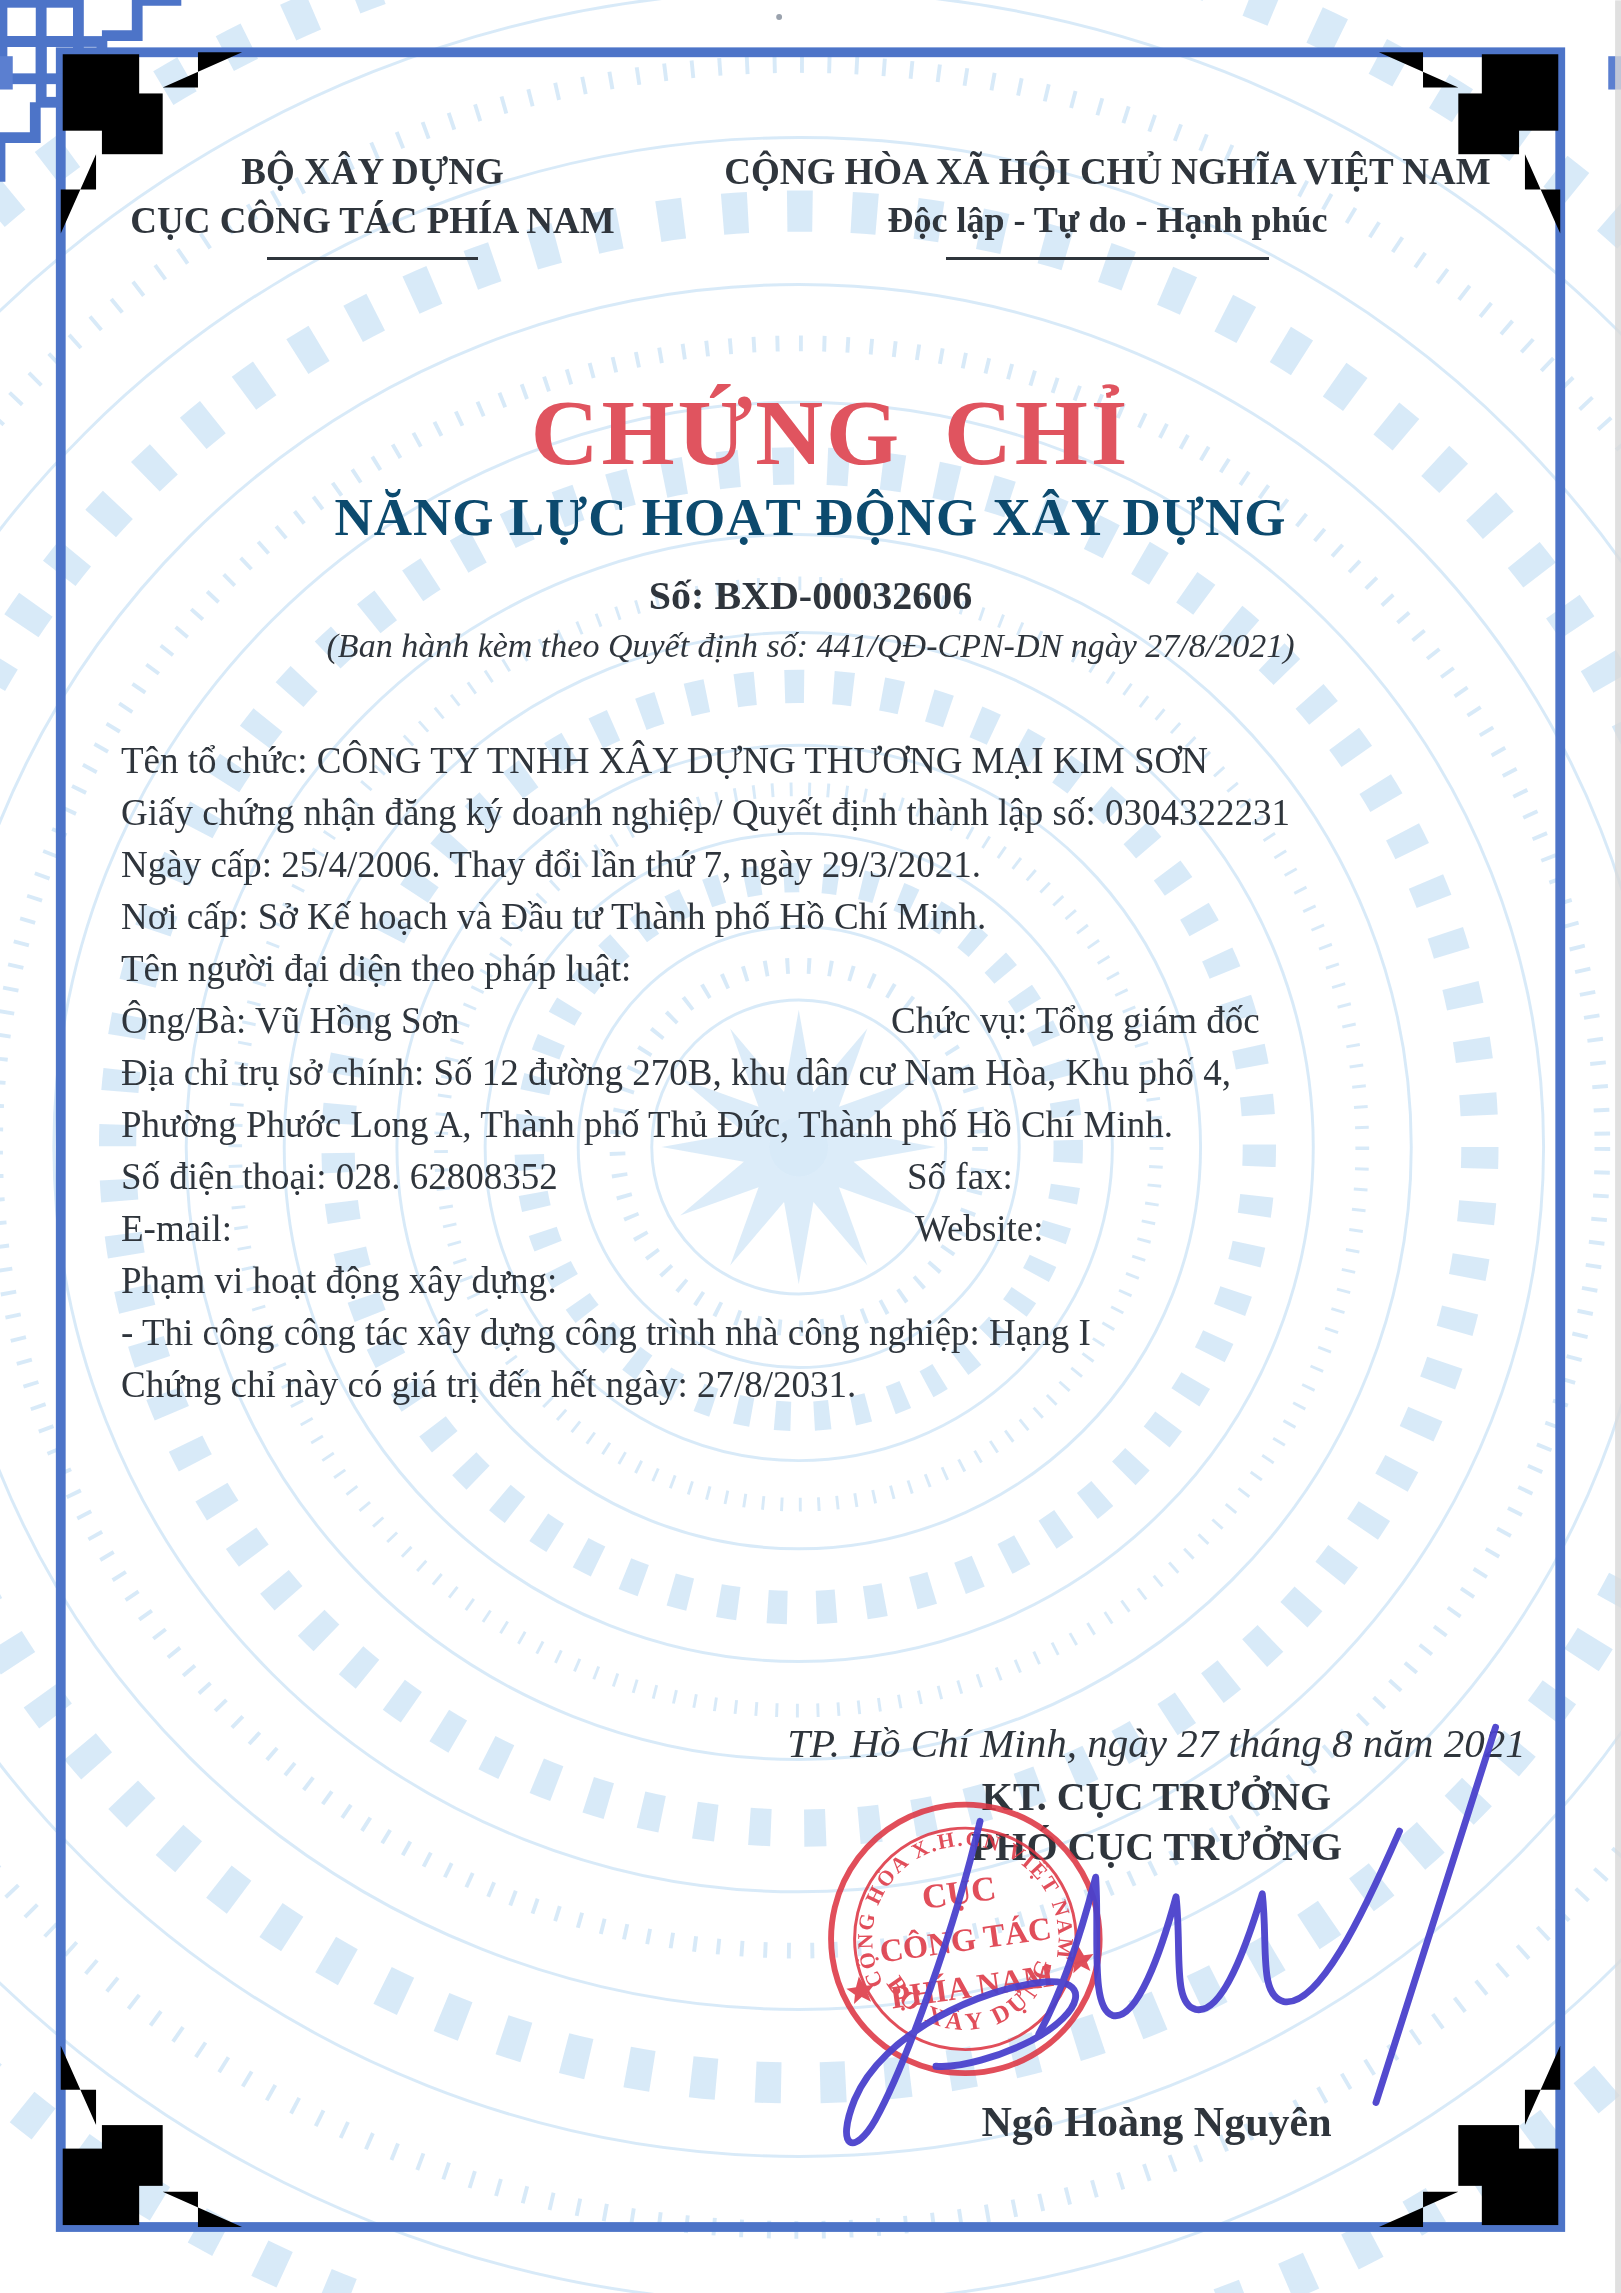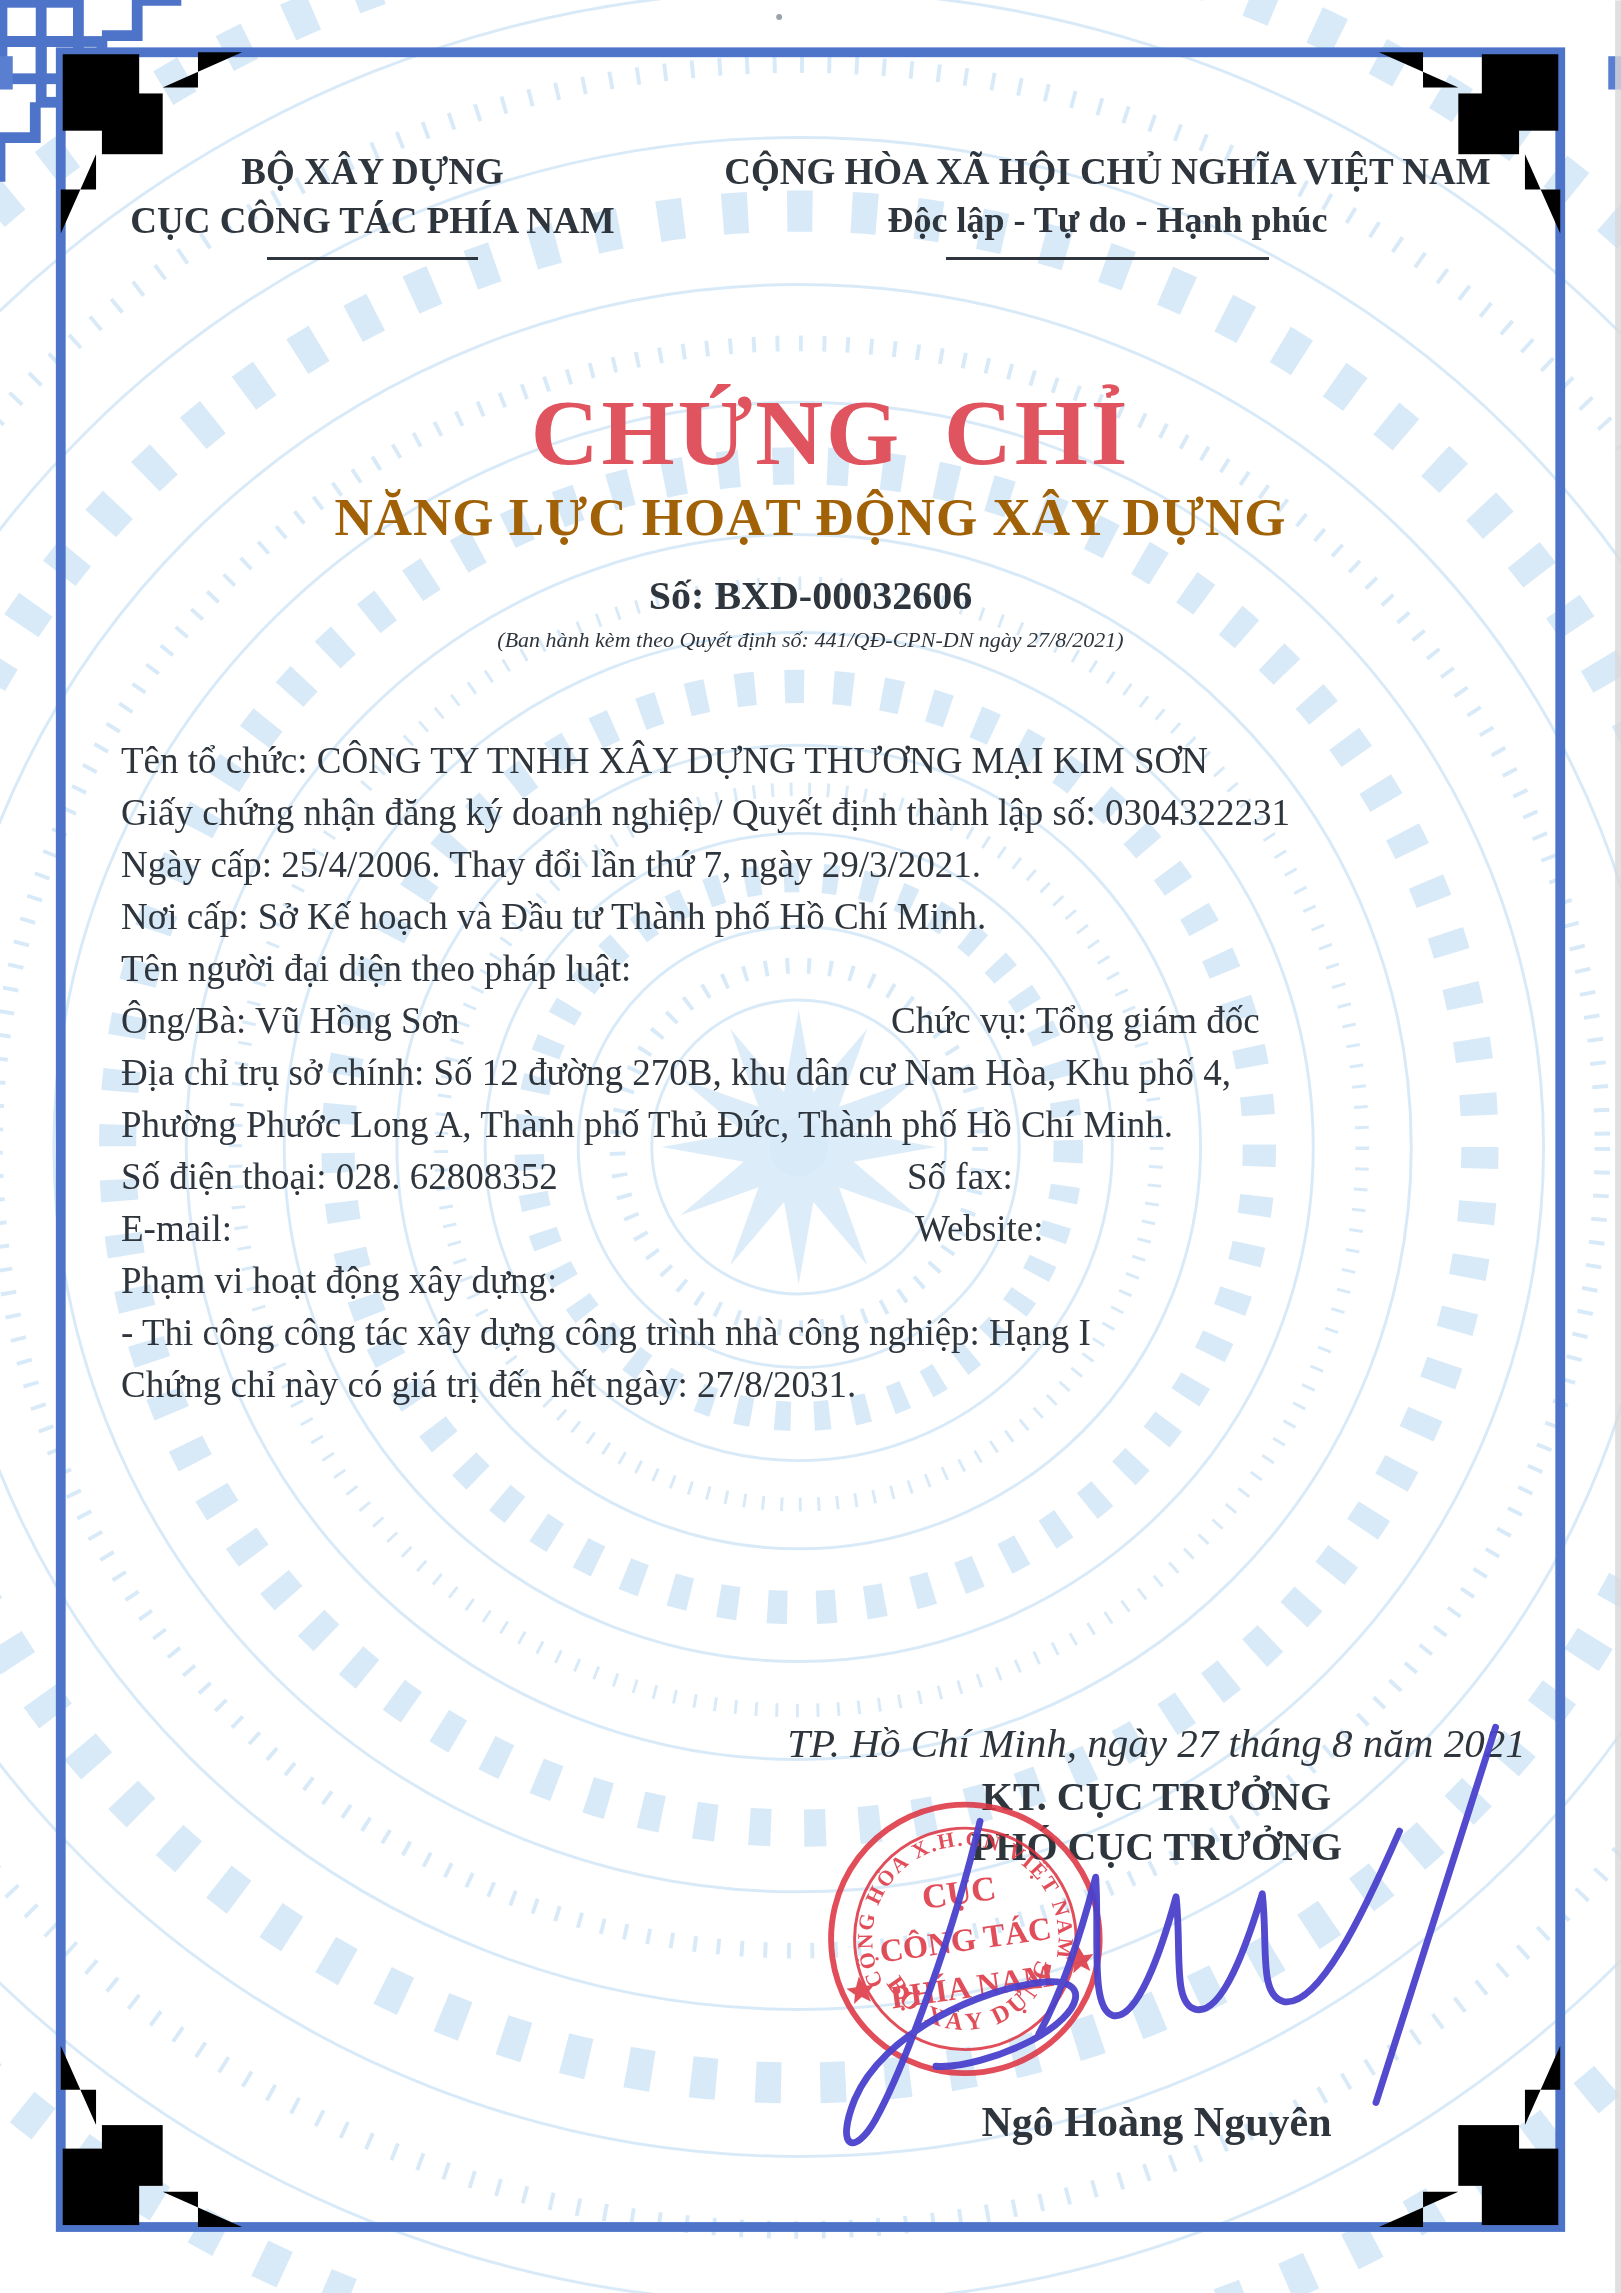--- a/index.html
+++ b/index.html
@@ -21,21 +21,21 @@
   .rule{height:2.9px;background:#2f353c;margin:11.8px auto 0;}
   .rule-left{width:211px;}
   .rule-right{width:323px;}
 
   
   .title-main{left:0;top:378px;width:1621px;text-align:center;
     font-size:94px;font-weight:bold;letter-spacing:2.9px;word-spacing:15.7px;margin-left:20px;}
   .title-sub{left:0;top:487px;width:1621px;text-align:center;
     font-size:53px;font-weight:bold;letter-spacing:1px;}
   .cert-number{left:0;top:572px;width:1621px;text-align:center;font-size:40px;font-weight:bold;}
-  .issue-note{left:0;top:627px;width:1621px;text-align:center;font-size:22px;font-style:italic;}
+  .issue-note{left:0;top:627px;width:1621px;text-align:center;font-size:34px;font-style:italic;}
 
   
   .body-block{left:121px;top:735px;width:1402px;font-size:37px;line-height:52px;}
   .row{position:relative;height:52px;white-space:nowrap;}
   .col2{position:absolute;top:0;}
   .col2-a{left:738px;margin-left:32px;}
   .col2-b{left:786px;}
   .col2-c{left:794px;}
 
   
@@ -105,21 +105,21 @@
     <div>CỤC CÔNG TÁC PHÍA NAM</div>
     <div class="rule rule-left"></div>
   </div>
   <div class="abs hdr-right">
     <div>CỘNG HÒA XÃ HỘI CHỦ NGHĨA VIỆT NAM</div>
     <div class="motto">Độc lập - Tự do - Hạnh phúc</div>
     <div class="rule rule-right"></div>
   </div>
 
   <div class="abs title-main" style="color:#e0545f">CHỨNG CHỈ</div>
-  <div class="abs title-sub" style="color:#a16207">NĂNG LỰC HOẠT ĐỘNG XÂY DỰNG</div>
+  <div class="abs title-sub" style="color:#0c4a6e">NĂNG LỰC HOẠT ĐỘNG XÂY DỰNG</div>
   <div class="abs cert-number">Số: BXD-00032606</div>
   <div class="abs issue-note">(Ban hành kèm theo Quyết định số: 441/QĐ-CPN-DN ngày 27/8/2021)</div>
 
   <div class="abs body-block">
     <div class="row"><span>Tên tổ chức: CÔNG TY TNHH XÂY DỰNG THƯƠNG MẠI KIM SƠN</span></div>
     <div class="row"><span>Giấy chứng nhận đăng ký doanh nghiệp/ Quyết định thành lập số: 0304322231</span></div>
     <div class="row"><span>Ngày cấp: 25/4/2006. Thay đổi lần thứ 7, ngày 29/3/2021.</span></div>
     <div class="row"><span>Nơi cấp: Sở Kế hoạch và Đầu tư Thành phố Hồ Chí Minh.</span></div>
     <div class="row"><span>Tên người đại diện theo pháp luật:</span></div>
     <div class="row">

